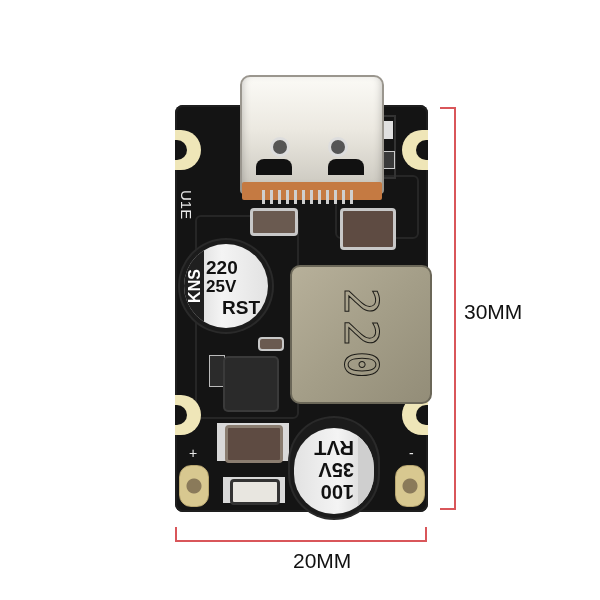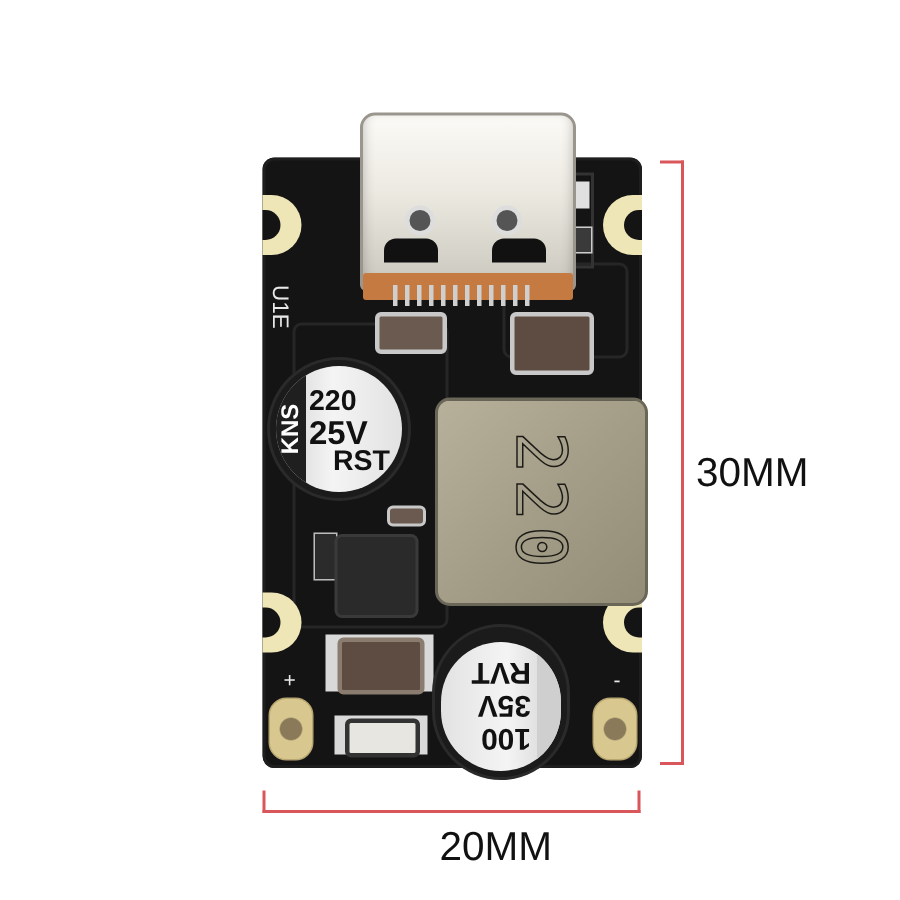--- a/index.html
+++ b/index.html
@@ -37,21 +37,21 @@
   .ecap-face{border-radius:50%;background:linear-gradient(90deg,#d2d2d2 0%,#f4f4f4 45%,#e2e2e2 100%);overflow:hidden;}
   .ecap-stripe{background:#1f1f1f;}
   .ecap-text{font-weight:bold;color:#111;line-height:1;}
   
   .qfn{left:225px;top:358px;width:52px;height:52px;background:#2a2a2a;border-radius:3px;box-shadow:0 0 0 2px #3a3a3a;}
   
   .dim-v{left:454px;top:107px;width:2px;height:403px;background:#d9565a;}
   .dim-v-tick{left:440px;width:16px;height:2px;background:#d9565a;}
   .dim-h{left:175px;top:540px;width:252px;height:2px;background:#d9565a;}
   .dim-h-tick{top:527px;width:2px;height:15px;background:#d9565a;}
-  .dim-label{font-size:27px;color:#111;}
+  .dim-label{font-size:21px;color:#111;}
   .silk{color:#e8e8e8;font-size:15px;}
 </style>
 </head>
 <body>
 
 <div class="abs board">
 
   <div class="abs trace" style="left:20px;top:110px;width:100px;height:200px;"></div>
   <div class="abs trace" style="left:160px;top:70px;width:80px;height:60px;"></div>
 
@@ -105,21 +105,21 @@
 <div class="abs usb-pin" style="left:326px;"></div>
 <div class="abs usb-pin" style="left:334px;"></div>
 <div class="abs usb-pin" style="left:342px;"></div>
 <div class="abs usb-pin" style="left:350px;"></div>
 
 <div class="abs ecap" style="left:180px;top:240px;width:92px;height:92px;">
   <div class="abs ecap-face" style="left:4px;top:4px;width:84px;height:84px;">
     <div class="abs ecap-stripe" style="left:0;top:0;width:20px;height:84px;"></div>
     <div class="abs ecap-text" style="left:-6px;top:34px;transform:rotate(-90deg);font-size:16px;color:#fff;">KNS</div>
     <div class="abs ecap-text" style="left:22px;top:14px;font-size:19px;">220</div>
-    <div class="abs ecap-text" style="left:22px;top:34px;font-size:22px;">25V</div>
+    <div class="abs ecap-text" style="left:22px;top:34px;font-size:17px;">25V</div>
     <div class="abs ecap-text" style="left:38px;top:54px;font-size:19px;">RST</div>
   </div>
 </div>
 
 <div class="abs inductor">
   <div class="abs inductor-label">
     <span>220</span>
   </div>
 </div>
 

